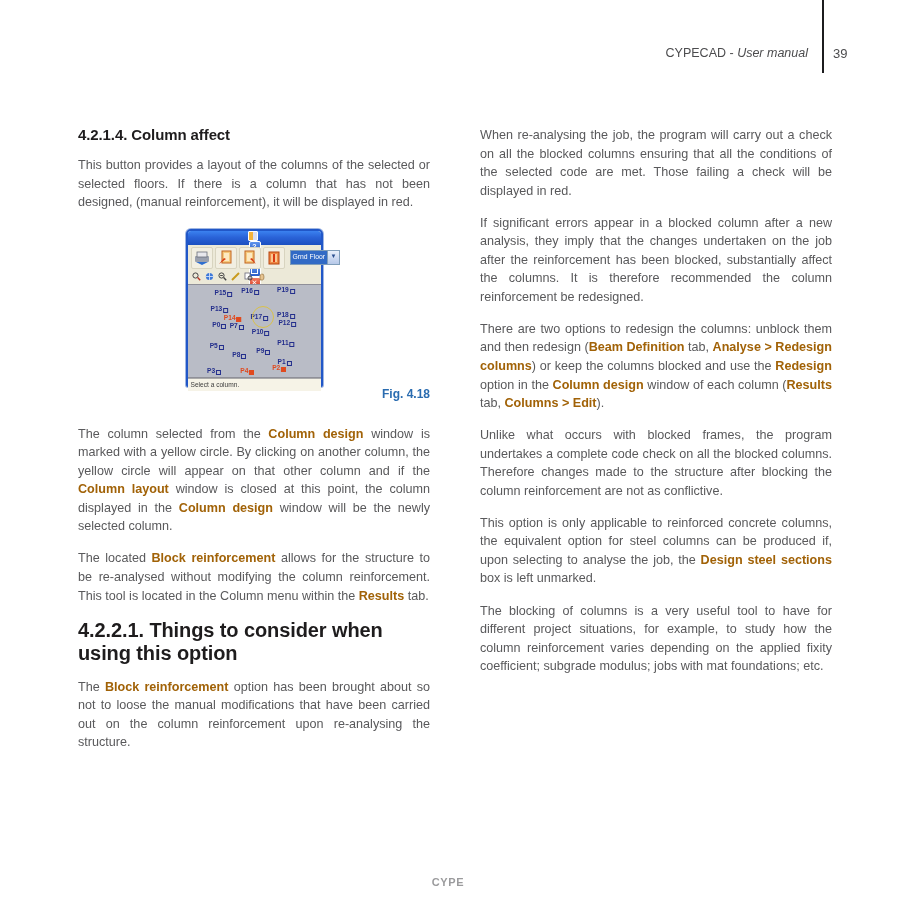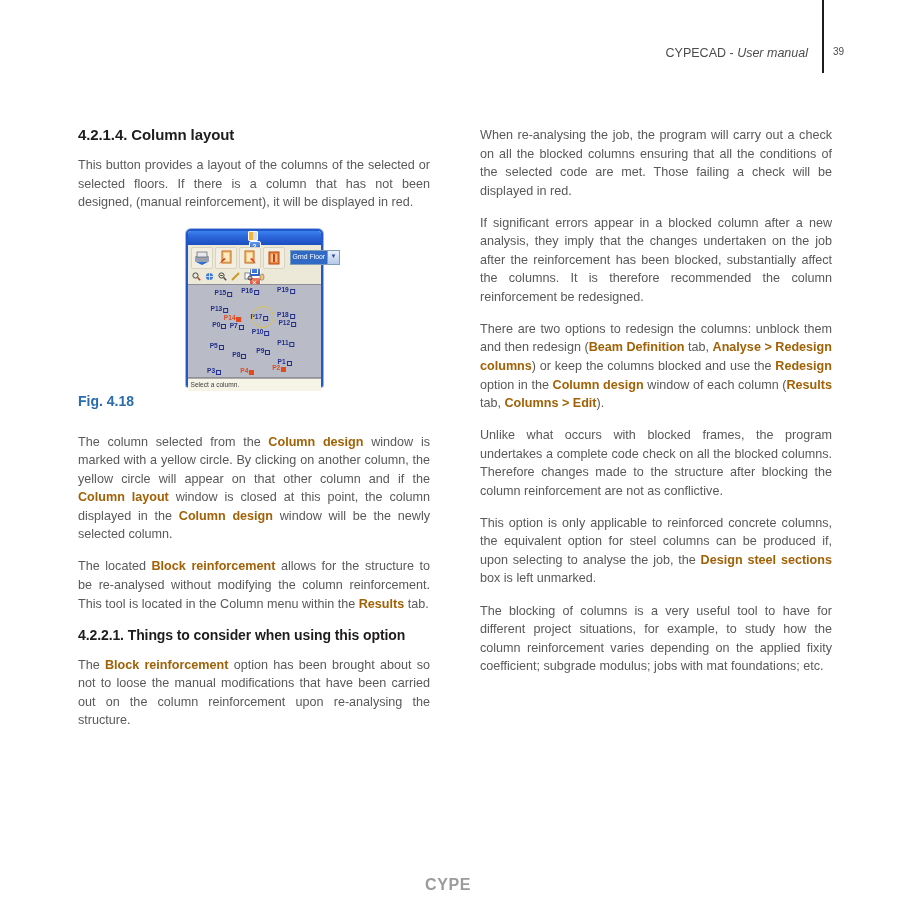--- a/index.html
+++ b/index.html
@@ -3,28 +3,28 @@
 <meta charset="utf-8">
 <style>
   html,body{margin:0;padding:0;background:#ffffff;}
   .page{position:relative;width:920px;height:920px;background:#ffffff;overflow:hidden;
         font-family:"Liberation Sans","DejaVu Sans",sans-serif;color:#59595b;}
 
   
   .hdr-title{position:absolute;top:46px;right:112px;font-size:12.5px;color:#4c4c4e;white-space:nowrap;margin-left:20px;}
   .hdr-title .em{font-style:italic;}
   .hdr-rule{position:absolute;left:822px;top:0;width:2px;height:73px;background:#1c1c1e;}
-  .hdr-page{position:absolute;left:833px;top:46px;font-size:10px;color:#4c4c4e;}
+  .hdr-page{position:absolute;left:833px;top:46px;font-size:13px;color:#4c4c4e;}
 
   
   .col{position:absolute;top:126px;width:352px;}
   .col-left{left:78px;}
   .col-right{left:480px;}
   h2.sec{margin:0 0 13px 0;font-size:15px;font-weight:700;color:#1e1c1d;letter-spacing:-.1px;}
-  h3.sec{margin:0 0 13px 0;font-size:14px;font-weight:700;color:#1e1c1d;letter-spacing:-.1px;}
+  h3.sec{margin:0 0 13px 0;font-size:20px;font-weight:700;color:#1e1c1d;letter-spacing:-.1px;}
   p.body{margin:0 0 13.5px 0;font-size:12.6px;line-height:18.55px;text-align:justify;color:#59595b;}
   p.body .b{font-weight:700;color:#a16207;}
   .gap-before-h{margin-top:31px;}
 
   
   .figure-wrap{margin:17px 0 24px 0;width:352px;}
   .xp-window{position:relative;margin:0 auto;width:133px;height:154px;border:2px solid #2157c8;
              border-radius:5px 5px 2px 2px;background:#ece9d8;box-shadow:0 0 0 1px #9fb6e2;}
   .xp-titlebar{height:14px;display:flex;align-items:center;padding:0 2px;border-radius:3px 3px 0 0;
                background:linear-gradient(180deg,#3b82f0 0%,#2a63d8 45%,#1b4fc0 100%);flex-direction:column;}
@@ -53,40 +53,40 @@
   .xp-canvas{position:relative;height:92px;background:#b9bcc6;border-top:1px solid #8f8f98;
              border-bottom:1px solid #8f8f98;}
   .pt{position:absolute;transform:translate(-50%,-50%);font-size:6.6px;font-weight:700;white-space:nowrap;}
   .pt .mk{display:inline-block;width:3px;height:3px;margin-left:1px;vertical-align:-2px;
           border:1px solid currentColor;background:transparent;}
   .pt.error .mk{background:currentColor;}
   .sel-circle{position:absolute;width:20px;height:20px;border:1.5px solid #d9c14a;border-radius:50%;
               transform:translate(-50%,-50%);pointer-events:none;}
   .xp-status{height:12px;background:#f6f3e7;border-top:1px solid #aaa;font-size:6.6px;color:#3c3c3c;
              line-height:11px;padding-left:3px;}
-  .fig-caption{margin-top:6px;text-align:left;font-size:14px;font-weight:700;color:#2a6cb0;}
+  .fig-caption{text-align:right;font-size:12px;font-weight:700;color:#2a6cb0;}
 
   
   .footer{position:absolute;left:78px;top:876px;width:740px;text-align:center;
-          font-size:16px;font-weight:700;letter-spacing:.6px;color:#9b9b9d;}
+          font-size:11px;font-weight:700;letter-spacing:.6px;color:#9b9b9d;}
 </style>
 </head>
 <body>
 
 <div class="page">
 
   <div class="hdr-title">
     <span>CYPECAD -</span>
     <span class="em">User manual</span>
   </div>
   <div class="hdr-rule"></div>
   <div class="hdr-page">39</div>
 
   <div class="col col-left">
-    <h2 class="sec">4.2.1.4. Column layout</h2>
+    <h2 class="sec">4.2.1.4. Column affect</h2>
     <p class="body"><span>This button provides a layout of the columns of the selected or selected floors. If there is a column that has not been designed, (manual reinforcement), it will be displayed in red.</span></p>
 
     <div class="figure-wrap">
       <div class="xp-window">
         <div class="xp-titlebar">
           <span class="xp-appicon"></span>
           <span class="xp-title">Column schedule</span>
           <span class="xp-btn">?</span>
           <span class="xp-btn">
               <i class="min"></i>

